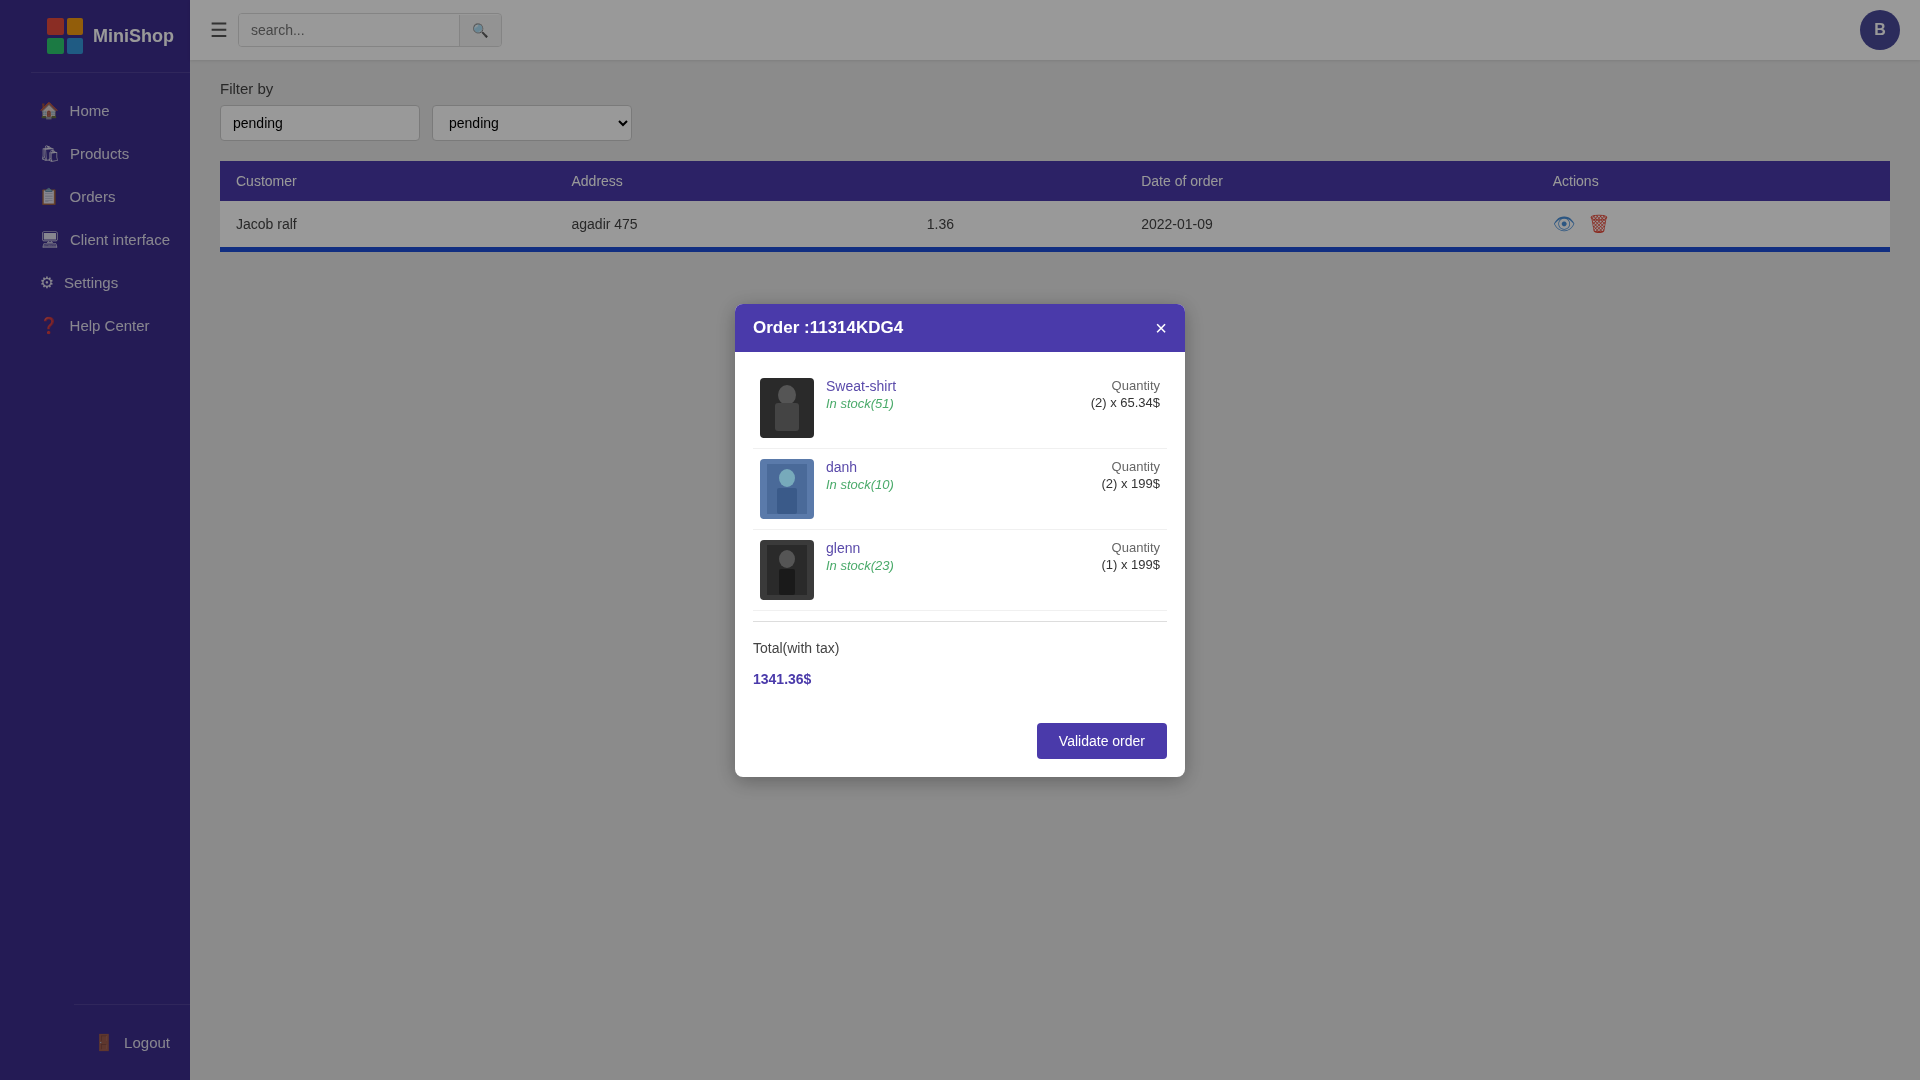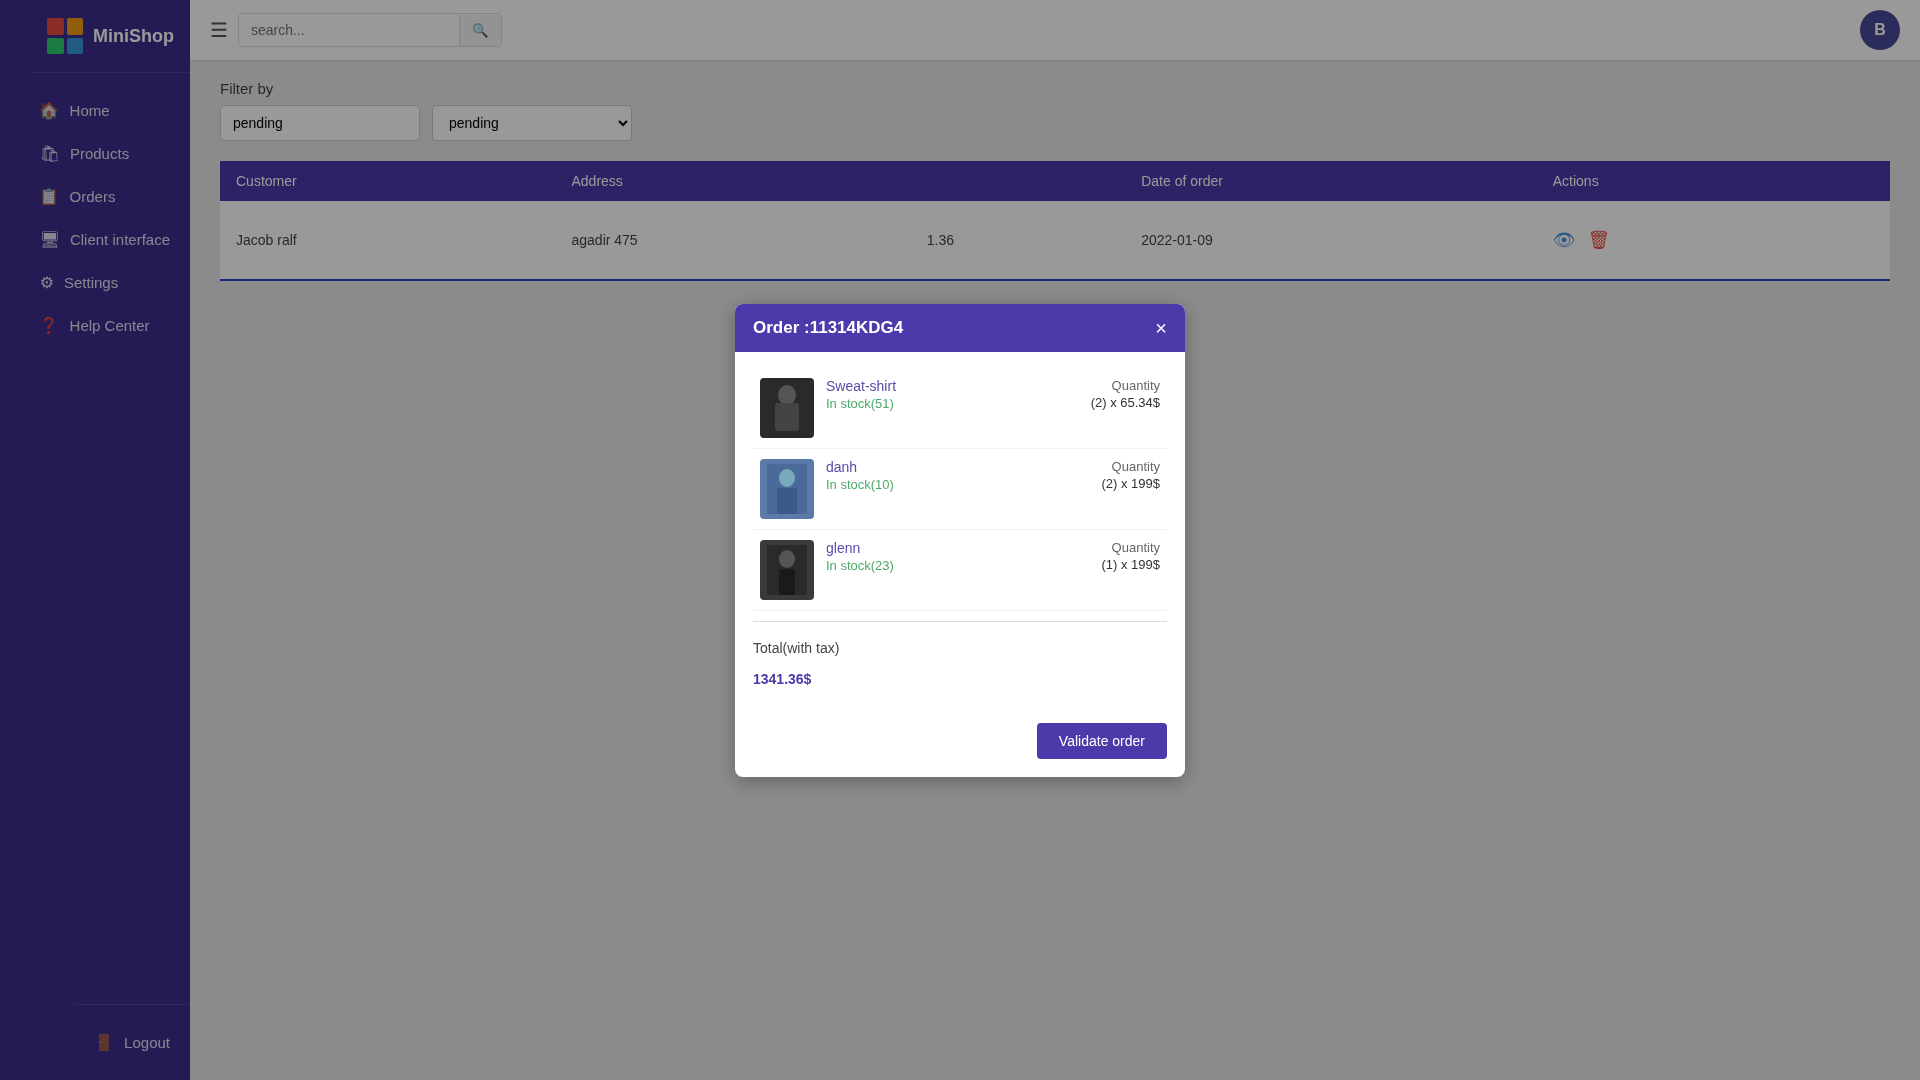--- a/index.html
+++ b/index.html
@@ -172,24 +172,24 @@
       background: #4a3aaa;
       color: white;
     }
     .orders-table th {
       padding: 12px 16px;
       text-align: left;
       font-size: 14px;
       font-weight: 500;
     }
     .orders-table td {
-      padding: 28px 16px;
+      padding: 12px 16px;
       font-size: 14px;
       color: #444;
-      border-bottom: 2px solid #1d4ed8;
+      border-bottom: 5px solid #1d4ed8;
     }
     .action-btn {
       background: none;
       border: none;
       cursor: pointer;
       font-size: 18px;
       margin-right: 8px;
     }
     .action-btn.view { color: #4a90d9; }
     .action-btn.delete { color: #e74c3c; }
@@ -276,20 +276,21 @@
     }
     .item-name {
       font-size: 14px;
       color: #5a4aaa;
       font-weight: 500;
     }
     .item-stock {
       font-size: 13px;
       color: #4aaa6a;
       margin-top: 2px;
+      font-style: italic;
     }
     .item-quantity {
       text-align: right;
     }
     .item-qty-label {
       font-size: 13px;
       color: #666;
     }
     .item-qty-value {
       font-size: 13px;

